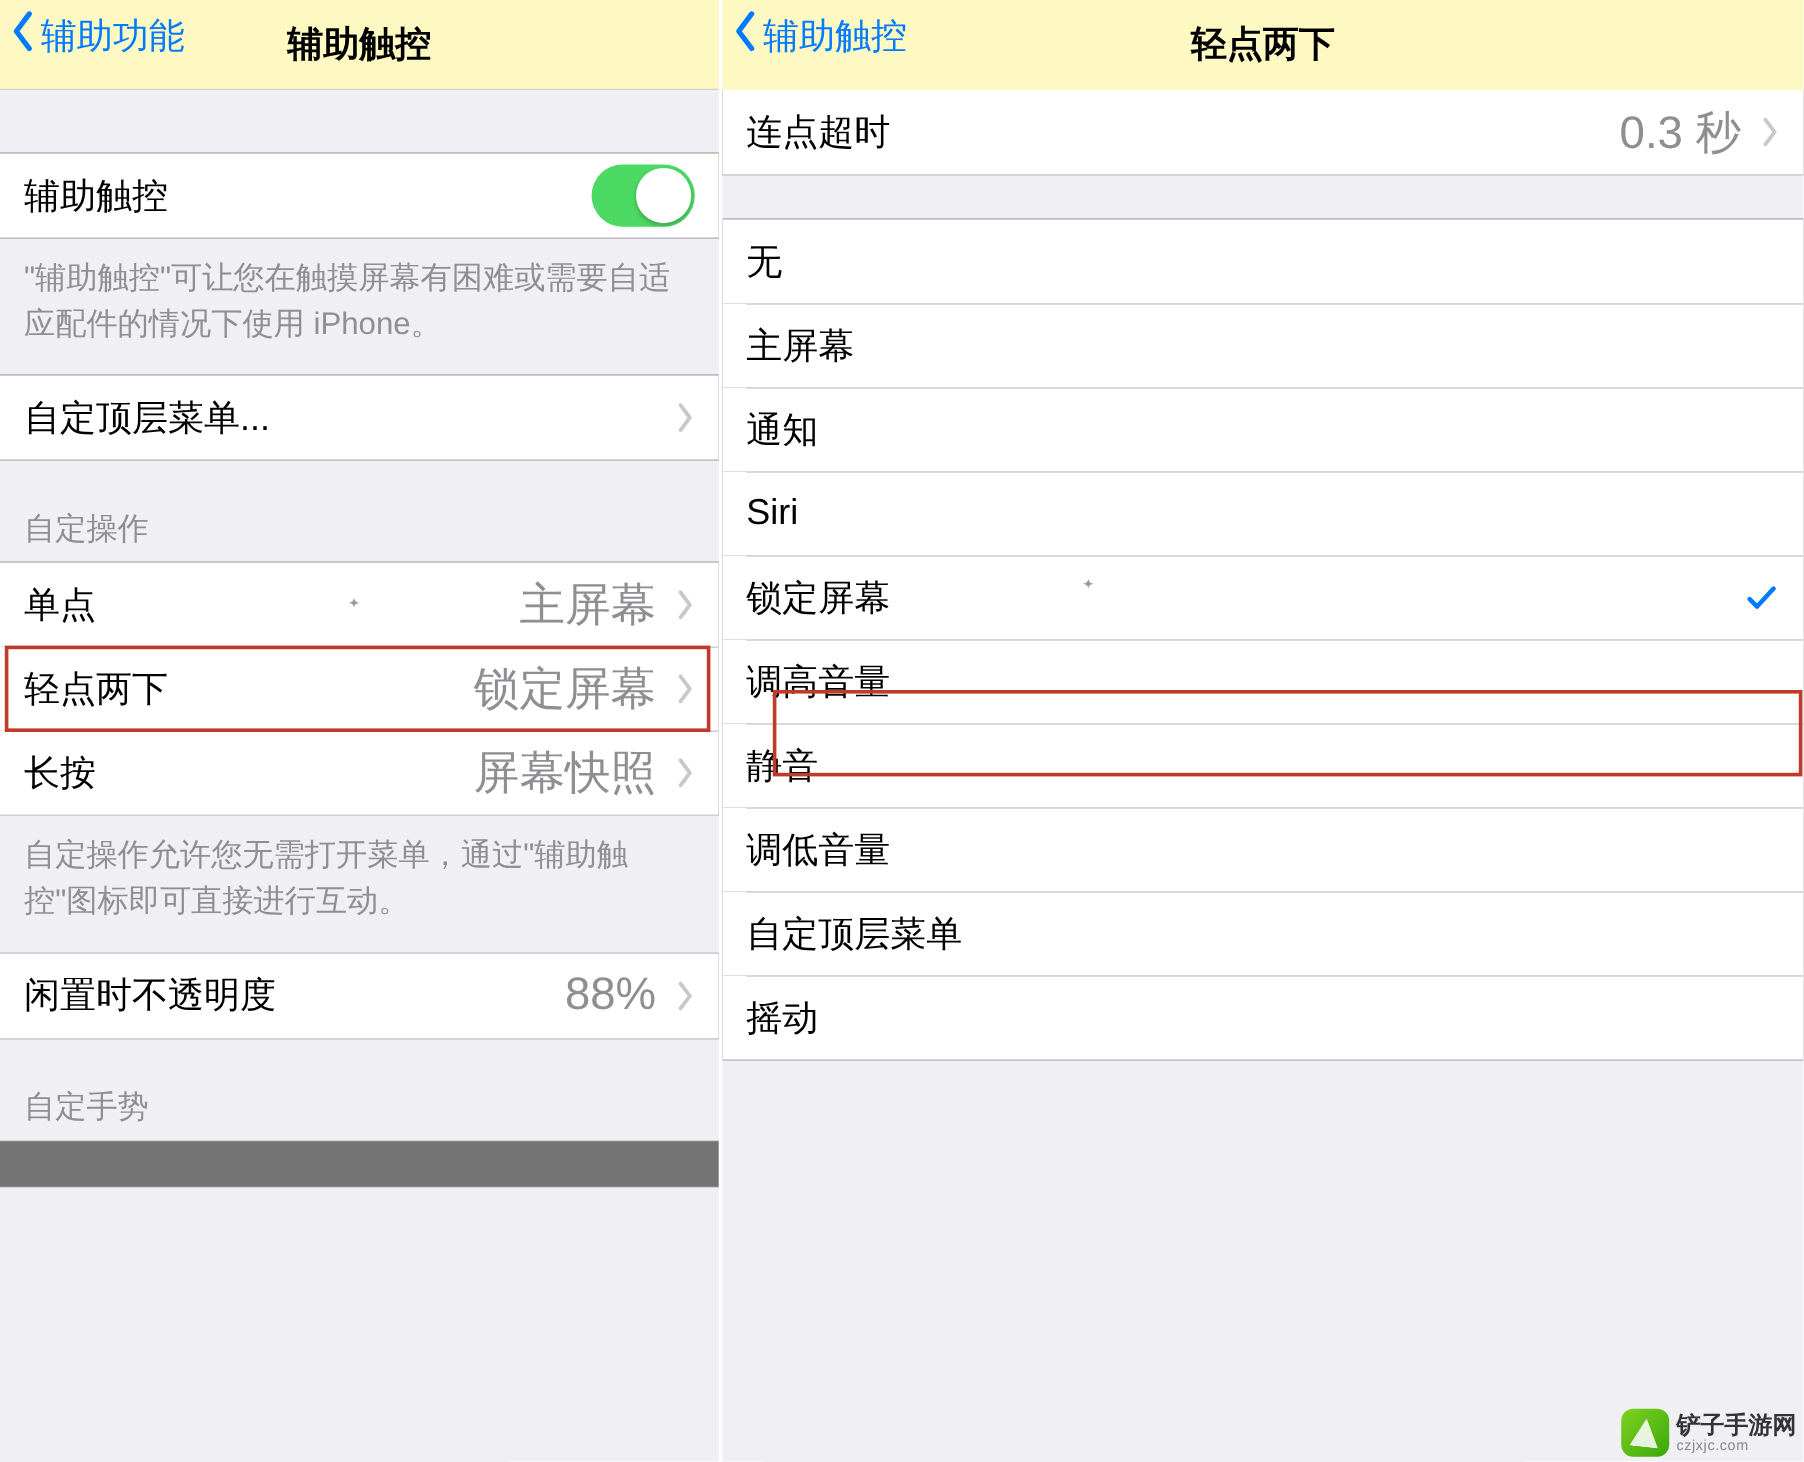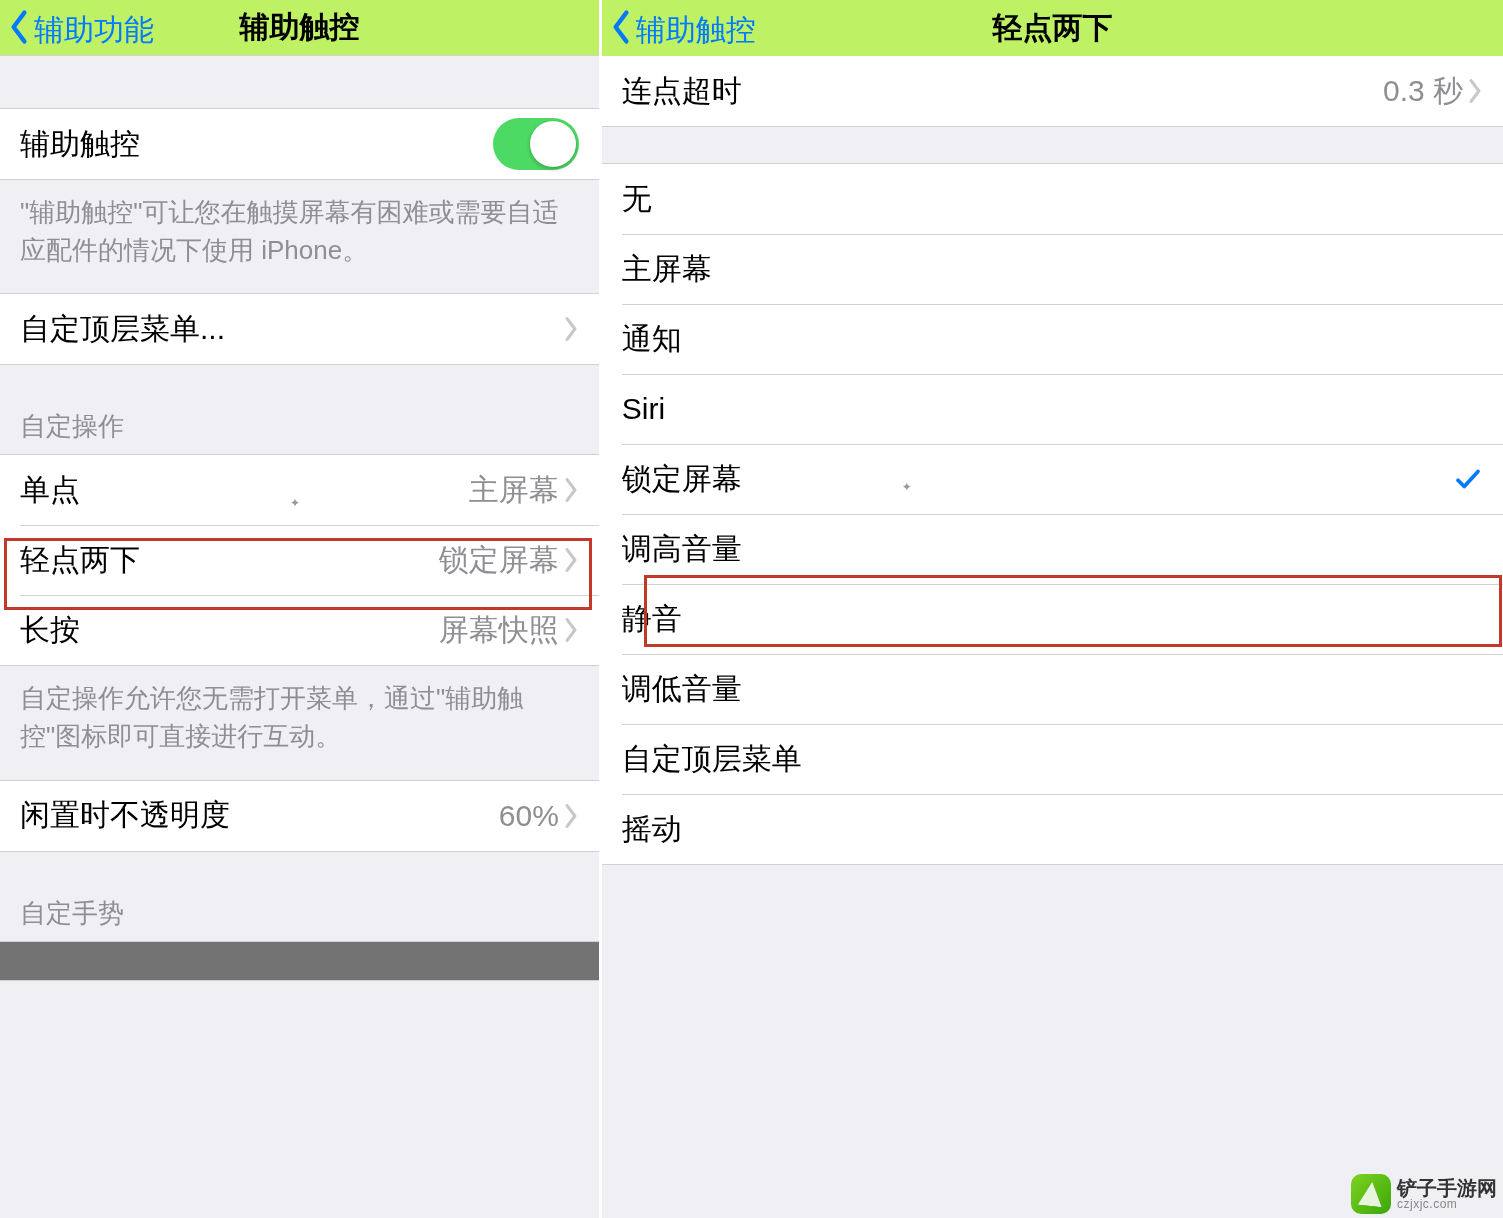--- a/index.html
+++ b/index.html
@@ -4,41 +4,41 @@
 <style>
   * { box-sizing: border-box; margin: 0; padding: 0; }
   html, body { width: 1503px; height: 1218px; font-family: -apple-system, "PingFang SC", "Helvetica Neue", Arial, sans-serif; background: #fff; color: #000; }
   .wrap { display: flex; width: 1503px; height: 1218px; }
   .pane { position: relative; background: #efeff4; overflow: hidden; }
   .pane.left  { width: 600px; }
   .pane.right { width: 903px; margin-left: 0; }
   .divider-v { width: 3px; background: #fff; }
 
   
-  .navbar { position: relative; height: 56px; background: #bef264; border-bottom: 1px solid #d1d1d6; display: flex; align-items: center; }
+  .navbar { position: relative; height: 75px; background: #fef9c3; border-bottom: 1px solid #d1d1d6; display: flex; align-items: center; }
   .back { position: absolute; left: 8px; top: 0; height: 60px; display: flex; align-items: center; color: #007aff; font-size: 30px; cursor: pointer; }
   .back svg { width: 22px; height: 36px; }
   .back-label { margin-left: 4px; }
   .nav-title { margin: 0 auto; font-size: 30px; font-weight: 600; }
 
   
   .group { border-top: 1px solid #d1d1d6; border-bottom: 1px solid #d1d1d6; background: #737373; }
   .cell { display: flex; align-items: center; height: 70px; padding: 0 20px 0 20px; font-size: 30px; background: #fff; position: relative; }
   .cell + .cell::before { content: ""; position: absolute; left: 20px; right: 0; top: 0; height: 1px; background: #d1d1d6; }
   .cell .label { flex: 0 0 auto; }
   .cell .spacer { flex: 1 1 auto; }
-  .cell .value { color: #8e8e93; font-size: 30px; margin-right: 4px; }
+  .cell .value { color: #8e8e93; font-size: 38px; margin-right: 16px; }
   .chevron { color: #c7c7cc; }
   .chevron svg { width: 16px; height: 26px; display: block; }
   .check svg { width: 30px; height: 30px; display: block; }
   .check { color: #007aff; }
 
   
   .footer-note { padding: 14px 20px 24px 20px; color: #8e8e93; font-size: 26px; line-height: 1.45; }
-  .section-header { padding: 20px 20px 10px 20px; color: #8e8e93; font-size: 26px; margin-top: 24px; }
+  .section-header { padding: 39px 20px 10px 20px; color: #8e8e93; font-size: 26px; }
 
   
   .gap { height: 52px; }
   .gap-sm { height: 36px; }
 
   
   .toggle { width: 86px; height: 52px; border-radius: 26px; background: #4cd964; position: relative; }
   .toggle .knob { position: absolute; right: 3px; top: 3px; width: 46px; height: 46px; border-radius: 50%; background: #fff; box-shadow: 0 2px 4px rgba(0,0,0,.25); }
 
   
@@ -131,21 +131,21 @@
             </svg>
           </span>
       </div>
     </div>
     <div class="footer-note">自定操作允许您无需打开菜单，通过"辅助触控"图标即可直接进行互动。</div>
 
     <div class="group">
       <div class="cell">
         <span class="label">闲置时不透明度</span>
         <span class="spacer"></span>
-        <span class="value">60%</span>
+        <span class="value">88%</span>
         <span class="chevron">
             <svg viewBox="0 0 12 20" fill="none" stroke="currentColor" stroke-width="2.4" stroke-linecap="round" stroke-linejoin="round">
               <polyline points="3,2 9,10 3,18"></polyline>
             </svg>
           </span>
       </div>
     </div>
 
     <div class="section-header">自定手势</div>
     <div class="group" style="height:40px;"></div>

